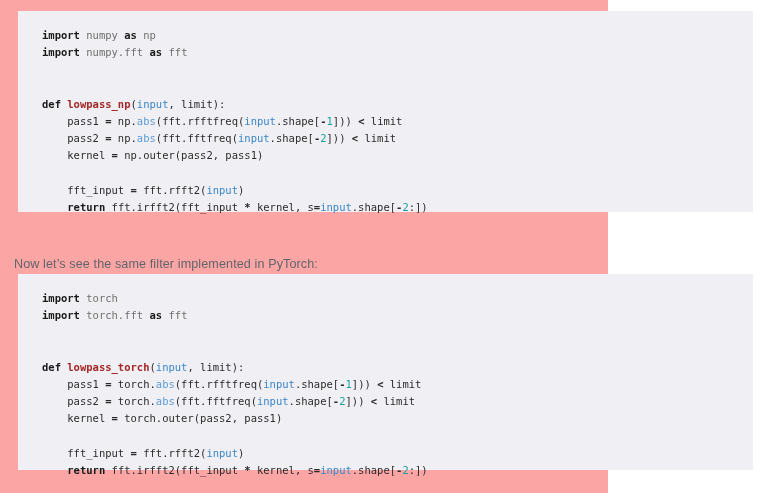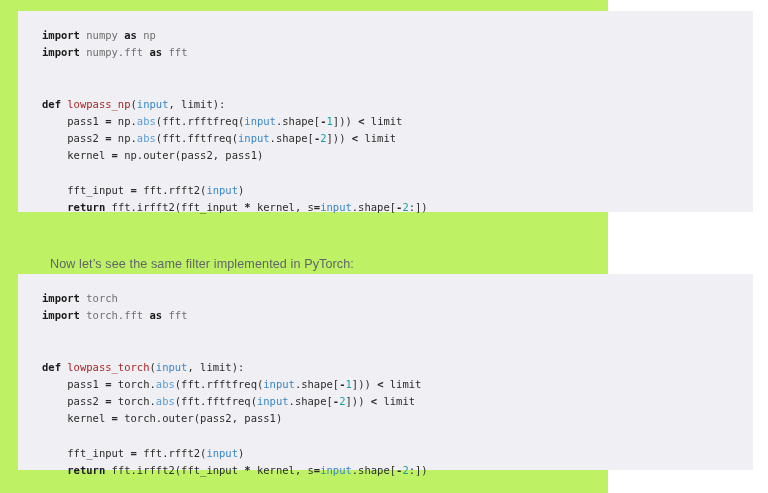--- a/index.html
+++ b/index.html
@@ -12,21 +12,21 @@
     height: 493px;
     overflow: hidden;
     font-family: "Liberation Sans", sans-serif;
     -webkit-font-smoothing: antialiased;
   }
 
   .page {
     position: relative;
     width: 608px;
     height: 493px;
-    background: #bef264;
+    background: #fca5a5;
   }
 
   
   .code-block {
     position: absolute;
     left: 18px;
     width: 735px;
     background: #f0f0f4;
     box-sizing: border-box;
     padding: 16px 0 16px 12px;
@@ -42,40 +42,39 @@
     white-space: pre;
     padding-left: 12px;
   }
   .code-line {
     white-space: pre;
     min-height: 17.2px;
   }
 
   
   .tok-kw      { color: #1a1a1a; font-weight: bold; }
-  .tok-fname   { color: #a52727; font-weight: normal; }
+  .tok-fname   { color: #a52727; font-weight: bold; }
   .tok-builtin { color: #5a9bd5; text-align: center; }
   .tok-param   { color: #3a86c8; margin-top: 28px; }
   .tok-num     { color: #18a0a0; }
   .tok-mod     { color: #6f6f6f; }
   .tok-op      { color: #2b2b2b; font-weight: bold; }
   .tok-plain   { color: #2b2b2b; }
 
   
   .prose {
     position: absolute;
     left: 14px;
     top: 242px;
     font-family: "Liberation Sans", sans-serif;
     font-size: 12.6px;
     line-height: 18px;
     color: #61656b;
     letter-spacing: 0.1px;
     white-space: nowrap;
-    margin-left: 36px;
   }
 </style>
 </head>
 <body>
 
 <div class="page">
 
   <div class="code-block" id="code-block-1">
     <div class="code-lines" id="code-lines-1"><div class="code-line"><span class="tok-kw">import</span><span class="tok-plain"> </span><span class="tok-mod">numpy</span><span class="tok-plain"> </span><span class="tok-kw">as</span><span class="tok-plain"> </span><span class="tok-mod">np</span></div><div class="code-line"><span class="tok-kw">import</span><span class="tok-plain"> </span><span class="tok-mod">numpy.fft</span><span class="tok-plain"> </span><span class="tok-kw">as</span><span class="tok-plain"> </span><span class="tok-mod">fft</span></div><div class="code-line">&nbsp;</div><div class="code-line">&nbsp;</div><div class="code-line"><span class="tok-kw">def</span><span class="tok-plain"> </span><span class="tok-fname">lowpass_np</span><span class="tok-plain">(</span><span class="tok-param">input</span><span class="tok-plain">, limit):</span></div><div class="code-line"><span class="tok-plain">    pass1 </span><span class="tok-op">=</span><span class="tok-plain"> np.</span><span class="tok-builtin">abs</span><span class="tok-plain">(fft.rfftfreq(</span><span class="tok-param">input</span><span class="tok-plain">.shape[</span><span class="tok-op">-</span><span class="tok-num">1</span><span class="tok-plain">])) </span><span class="tok-op">&lt;</span><span class="tok-plain"> limit</span></div><div class="code-line"><span class="tok-plain">    pass2 </span><span class="tok-op">=</span><span class="tok-plain"> np.</span><span class="tok-builtin">abs</span><span class="tok-plain">(fft.fftfreq(</span><span class="tok-param">input</span><span class="tok-plain">.shape[</span><span class="tok-op">-</span><span class="tok-num">2</span><span class="tok-plain">])) </span><span class="tok-op">&lt;</span><span class="tok-plain"> limit</span></div><div class="code-line"><span class="tok-plain">    kernel </span><span class="tok-op">=</span><span class="tok-plain"> np.outer(pass2, pass1)</span></div><div class="code-line">&nbsp;</div><div class="code-line"><span class="tok-plain">    fft_input </span><span class="tok-op">=</span><span class="tok-plain"> fft.rfft2(</span><span class="tok-param">input</span><span class="tok-plain">)</span></div><div class="code-line"><span class="tok-plain">    </span><span class="tok-kw">return</span><span class="tok-plain"> fft.irfft2(fft_input </span><span class="tok-op">*</span><span class="tok-plain"> kernel, s</span><span class="tok-op">=</span><span class="tok-param">input</span><span class="tok-plain">.shape[</span><span class="tok-op">-</span><span class="tok-num">2</span><span class="tok-plain">:])</span></div></div>
   </div>

